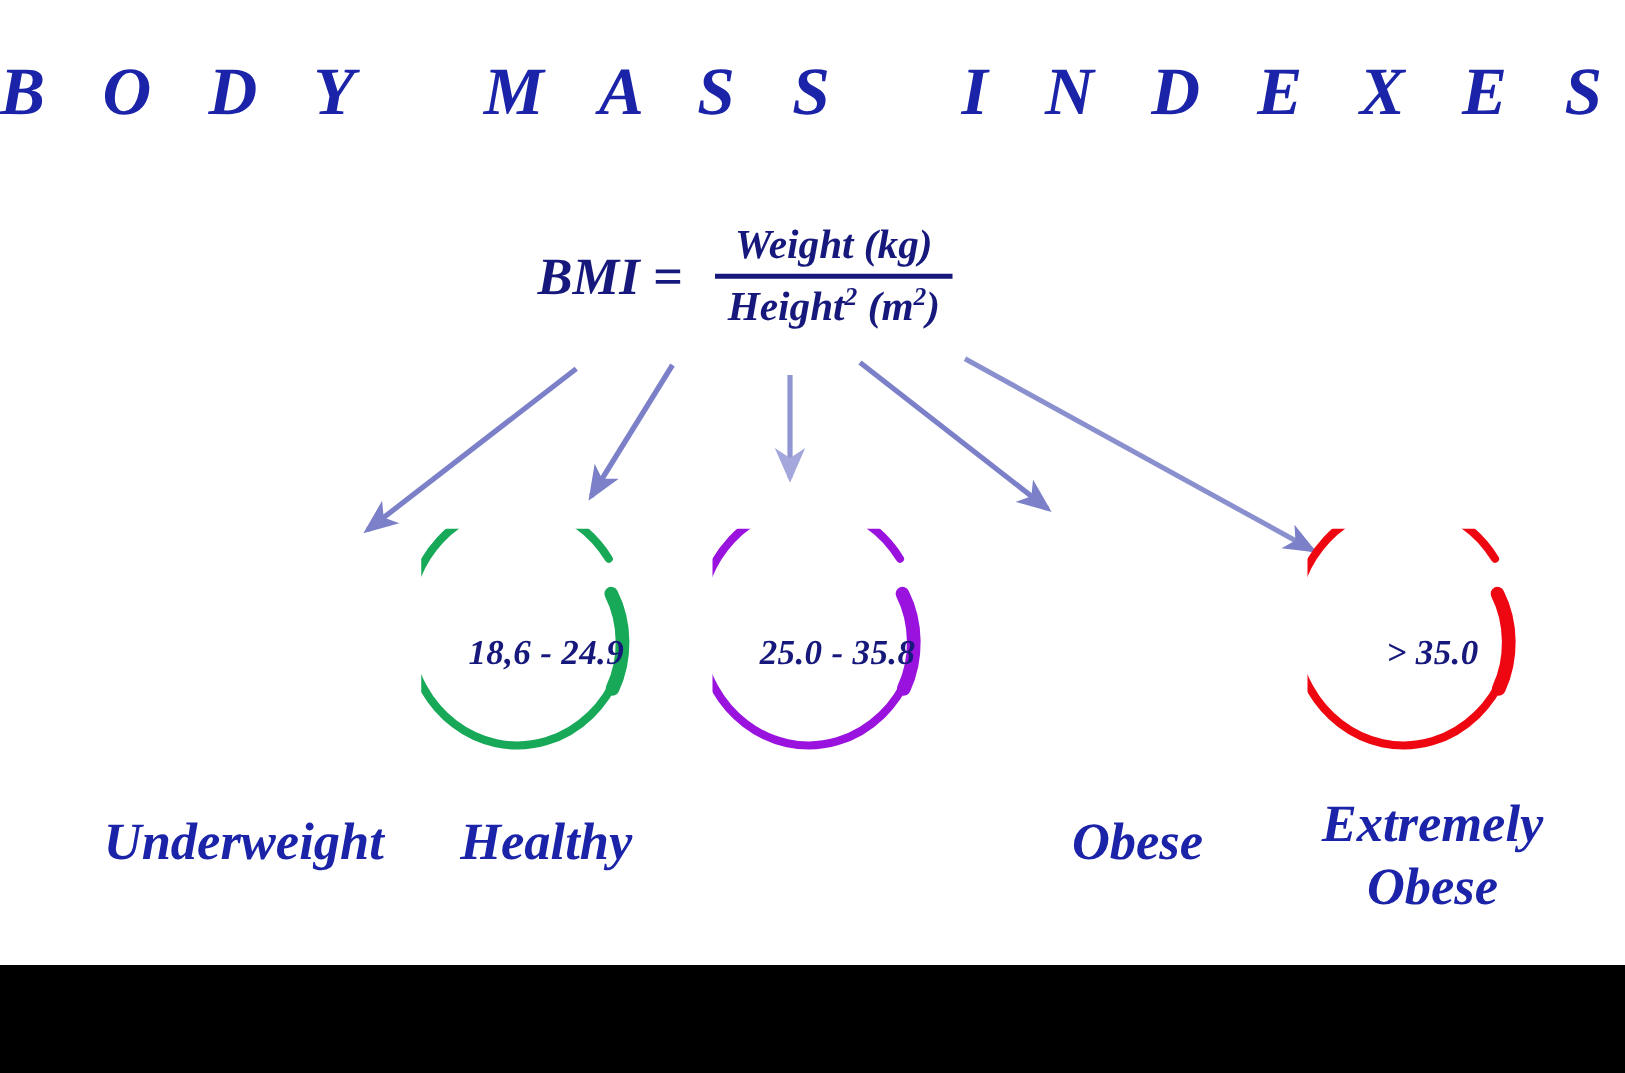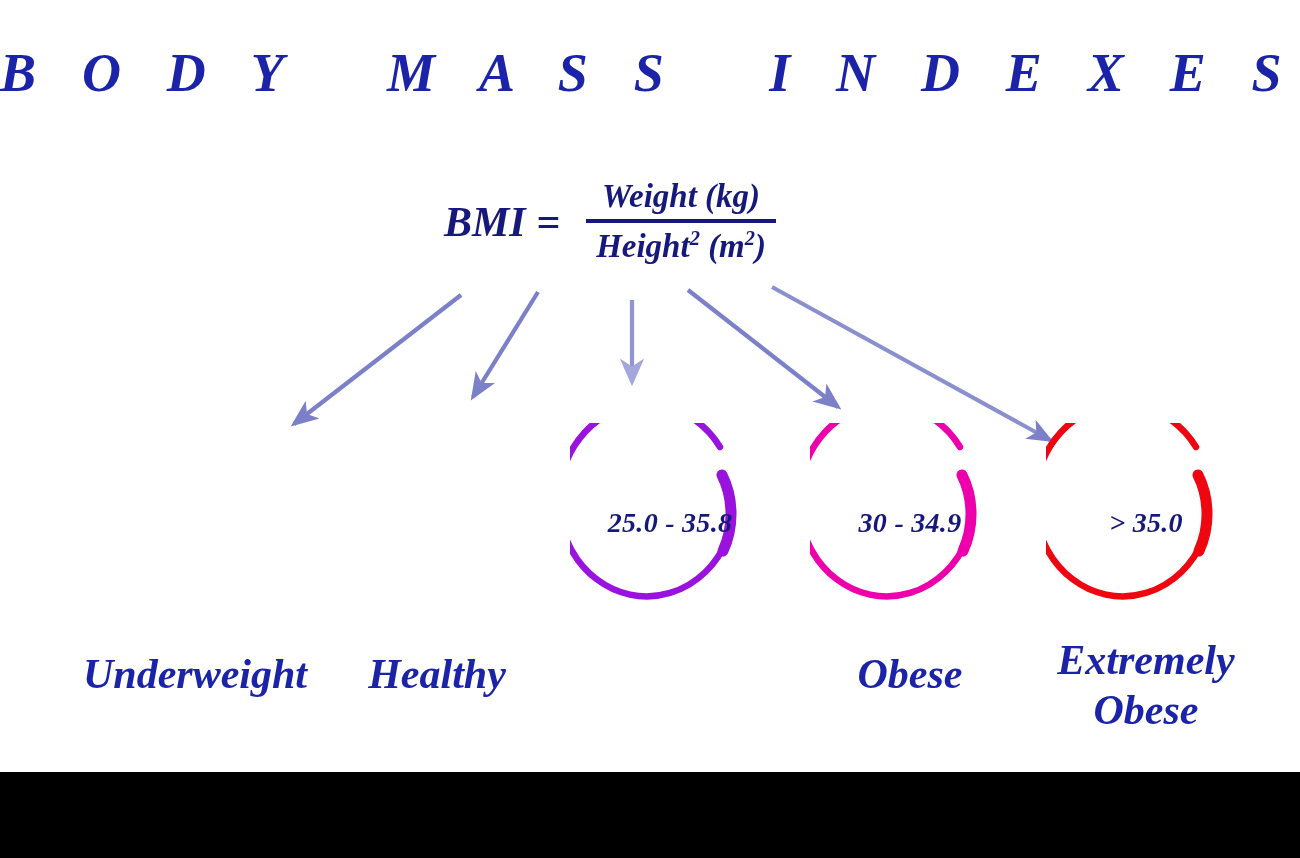--- a/index.html
+++ b/index.html
@@ -38,21 +38,20 @@
   #formula {
     position: absolute;
     left: 430px;
     top: 176px;
     display: flex;
     align-items: center;
     color: #16197B;
     font-family: "Liberation Serif", serif;
     font-style: italic;
     font-weight: bold;
-    margin-left: 14px;
   }
   #formula-lhs {
     font-size: 42px;
     line-height: 1;
     padding-right: 26px;
     white-space: pre;
   }
   #fraction {
     display: flex;
     flex-direction: column;
@@ -180,36 +179,36 @@
     <g>
       <line x1="688" y1="290" x2="838" y2="407" stroke="#7B80C8" stroke-width="4.2" marker-end="url(#ah)"></line>
     </g>
 
     <g>
       <line x1="772" y1="287" x2="1050" y2="440" stroke="#8A8FCE" stroke-width="4.0" marker-end="url(#ah)"></line>
     </g>
   </svg>
 
 
+  <div class="ring-wrap" style="left:337px; top:423px;">
+    <svg width="200" height="200" viewBox="0 0 200 200">
+      <path class="ring-arc" d="M 150 24 A 88 96 0 1 0 157 117" fill="none" stroke-linecap="round" stroke-width="6.5" stroke="#17A957"></path>
+      <path class="ring-tail" d="M 152 52 A 60 74 0 0 1 153 128" fill="none" stroke-linecap="round" stroke-width="11" stroke="#17A957"></path>
+    </svg>
+    <div class="ring-value">18,6 - 24.9</div>
+  </div>
 
   <div class="ring-wrap" style="left:570px; top:423px;">
     <svg width="200" height="200" viewBox="0 0 200 200">
       <path class="ring-arc" d="M 150 24 A 88 96 0 1 0 157 117" fill="none" stroke-linecap="round" stroke-width="6.5" stroke="#9A12DE"></path>
       <path class="ring-tail" d="M 152 52 A 60 74 0 0 1 153 128" fill="none" stroke-linecap="round" stroke-width="11" stroke="#9A12DE"></path>
     </svg>
     <div class="ring-value">25.0 - 35.8</div>
   </div>
 
-  <div class="ring-wrap" style="left:810px; top:423px;">
-    <svg width="200" height="200" viewBox="0 0 200 200">
-      <path class="ring-arc" d="M 150 24 A 88 96 0 1 0 157 117" fill="none" stroke-linecap="round" stroke-width="6.5" stroke="#ED00AC"></path>
-      <path class="ring-tail" d="M 152 52 A 60 74 0 0 1 153 128" fill="none" stroke-linecap="round" stroke-width="11" stroke="#ED00AC"></path>
-    </svg>
-    <div class="ring-value">30 - 34.9</div>
-  </div>
 
   <div class="ring-wrap" style="left:1046px; top:423px;">
     <svg width="200" height="200" viewBox="0 0 200 200">
       <path class="ring-arc" d="M 150 24 A 88 96 0 1 0 157 117" fill="none" stroke-linecap="round" stroke-width="6.5" stroke="#EE0711"></path>
       <path class="ring-tail" d="M 152 52 A 60 74 0 0 1 153 128" fill="none" stroke-linecap="round" stroke-width="11" stroke="#EE0711"></path>
     </svg>
     <div class="ring-value">&gt; 35.0</div>
   </div>
 
   <div class="cat-label" style="left:65px;  top:650px;">Underweight</div>

